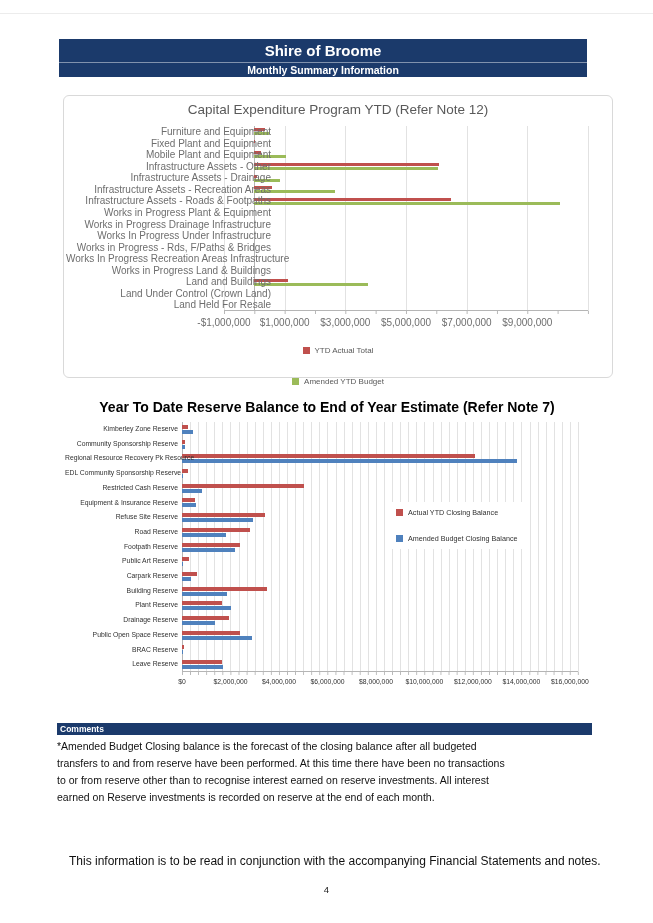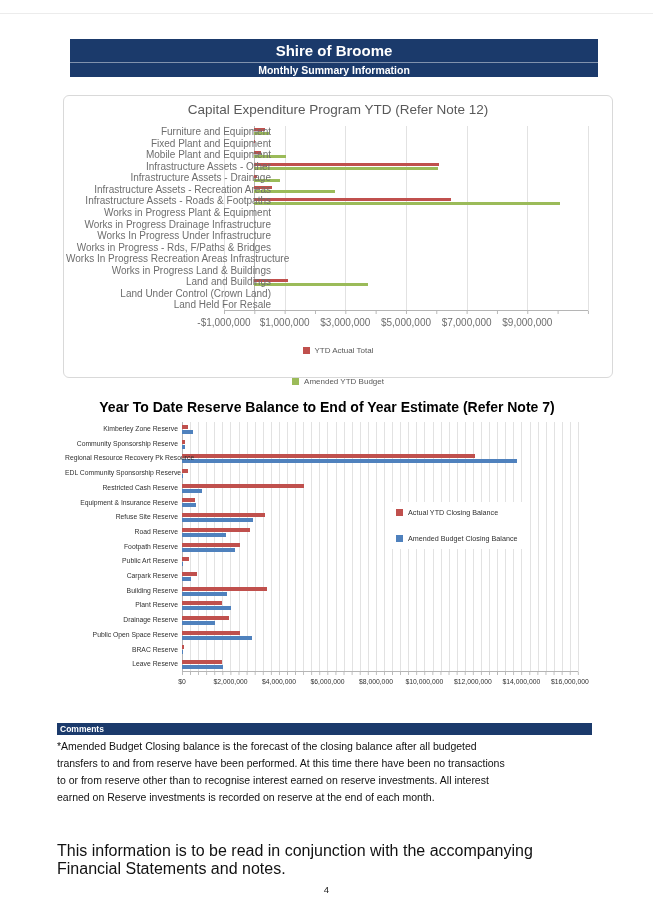--- a/index.html
+++ b/index.html
@@ -5,21 +5,21 @@
   html,body{margin:0;padding:0;}
   body{
     width:653px;height:923px;position:relative;background:#ffffff;
     font-family:"Liberation Sans", sans-serif;
     -webkit-font-smoothing:antialiased;
   }
   .page{position:absolute;inset:0;background:#fff;overflow:hidden;}
   .page-topline{position:absolute;left:0;top:13px;width:653px;height:1px;background:#ececec;}
 
   
-  .hdr{position:absolute;left:70px;top:39px;width:528px;background:#1b3a6b;color:#fff;text-align:center;}
+  .hdr{position:absolute;left:59px;top:39px;width:528px;background:#1b3a6b;color:#fff;text-align:center;}
   .hdr-row{border-bottom:1px solid rgba(255,255,255,0.45);}
   .hdr-row:last-child{border-bottom:none;}
   .hdr-title{font-size:15px;font-weight:bold;line-height:23px;}
   .hdr-sub{font-size:10.5px;font-weight:bold;line-height:14px;}
   .hdr-period{font-size:8.5px;font-weight:bold;line-height:11px;}
 
   
   .chartbox{position:absolute;background:#fff;}
   .chart1-frame{border:1px solid #d9d9d9;border-radius:6px;}
   .c-title{position:absolute;left:0;right:0;text-align:center;}
@@ -41,21 +41,21 @@
   .swatch{width:7px;height:7px;flex:0 0 auto;}
   .lg-text{white-space:nowrap;}
   .c1-legend .lg-text{font-size:8px;color:#595959;}
   .c2-legend .lg-text{font-size:7.2px;color:#303030;}
 
   
   .comments-bar{position:absolute;left:57px;top:723px;width:535px;height:12px;background:#1b3a6b;color:#fff;
     font-size:8.5px;font-weight:bold;line-height:12px;padding-left:3px;box-sizing:border-box;}
   .comments-body{position:absolute;left:57px;top:738px;width:500px;margin:0;font-size:10.5px;line-height:17px;
     color:#111;white-space:pre-line;}
-  .footer-note{position:absolute;left:57px;top:842px;width:540px;margin:0;font-size:16px;color:#111;}
+  .footer-note{position:absolute;left:57px;top:842px;width:540px;margin:12px;font-size:12px;color:#111;}
   .page-number{position:absolute;left:0;top:884px;width:653px;text-align:center;font-size:9.5px;color:#222;}
 </style>
 </head>
 <body>
 
 <div class="page">
   <div class="page-topline"></div>
 
   <header class="hdr">
     <div class="hdr-row hdr-title">Shire of Broome</div>

